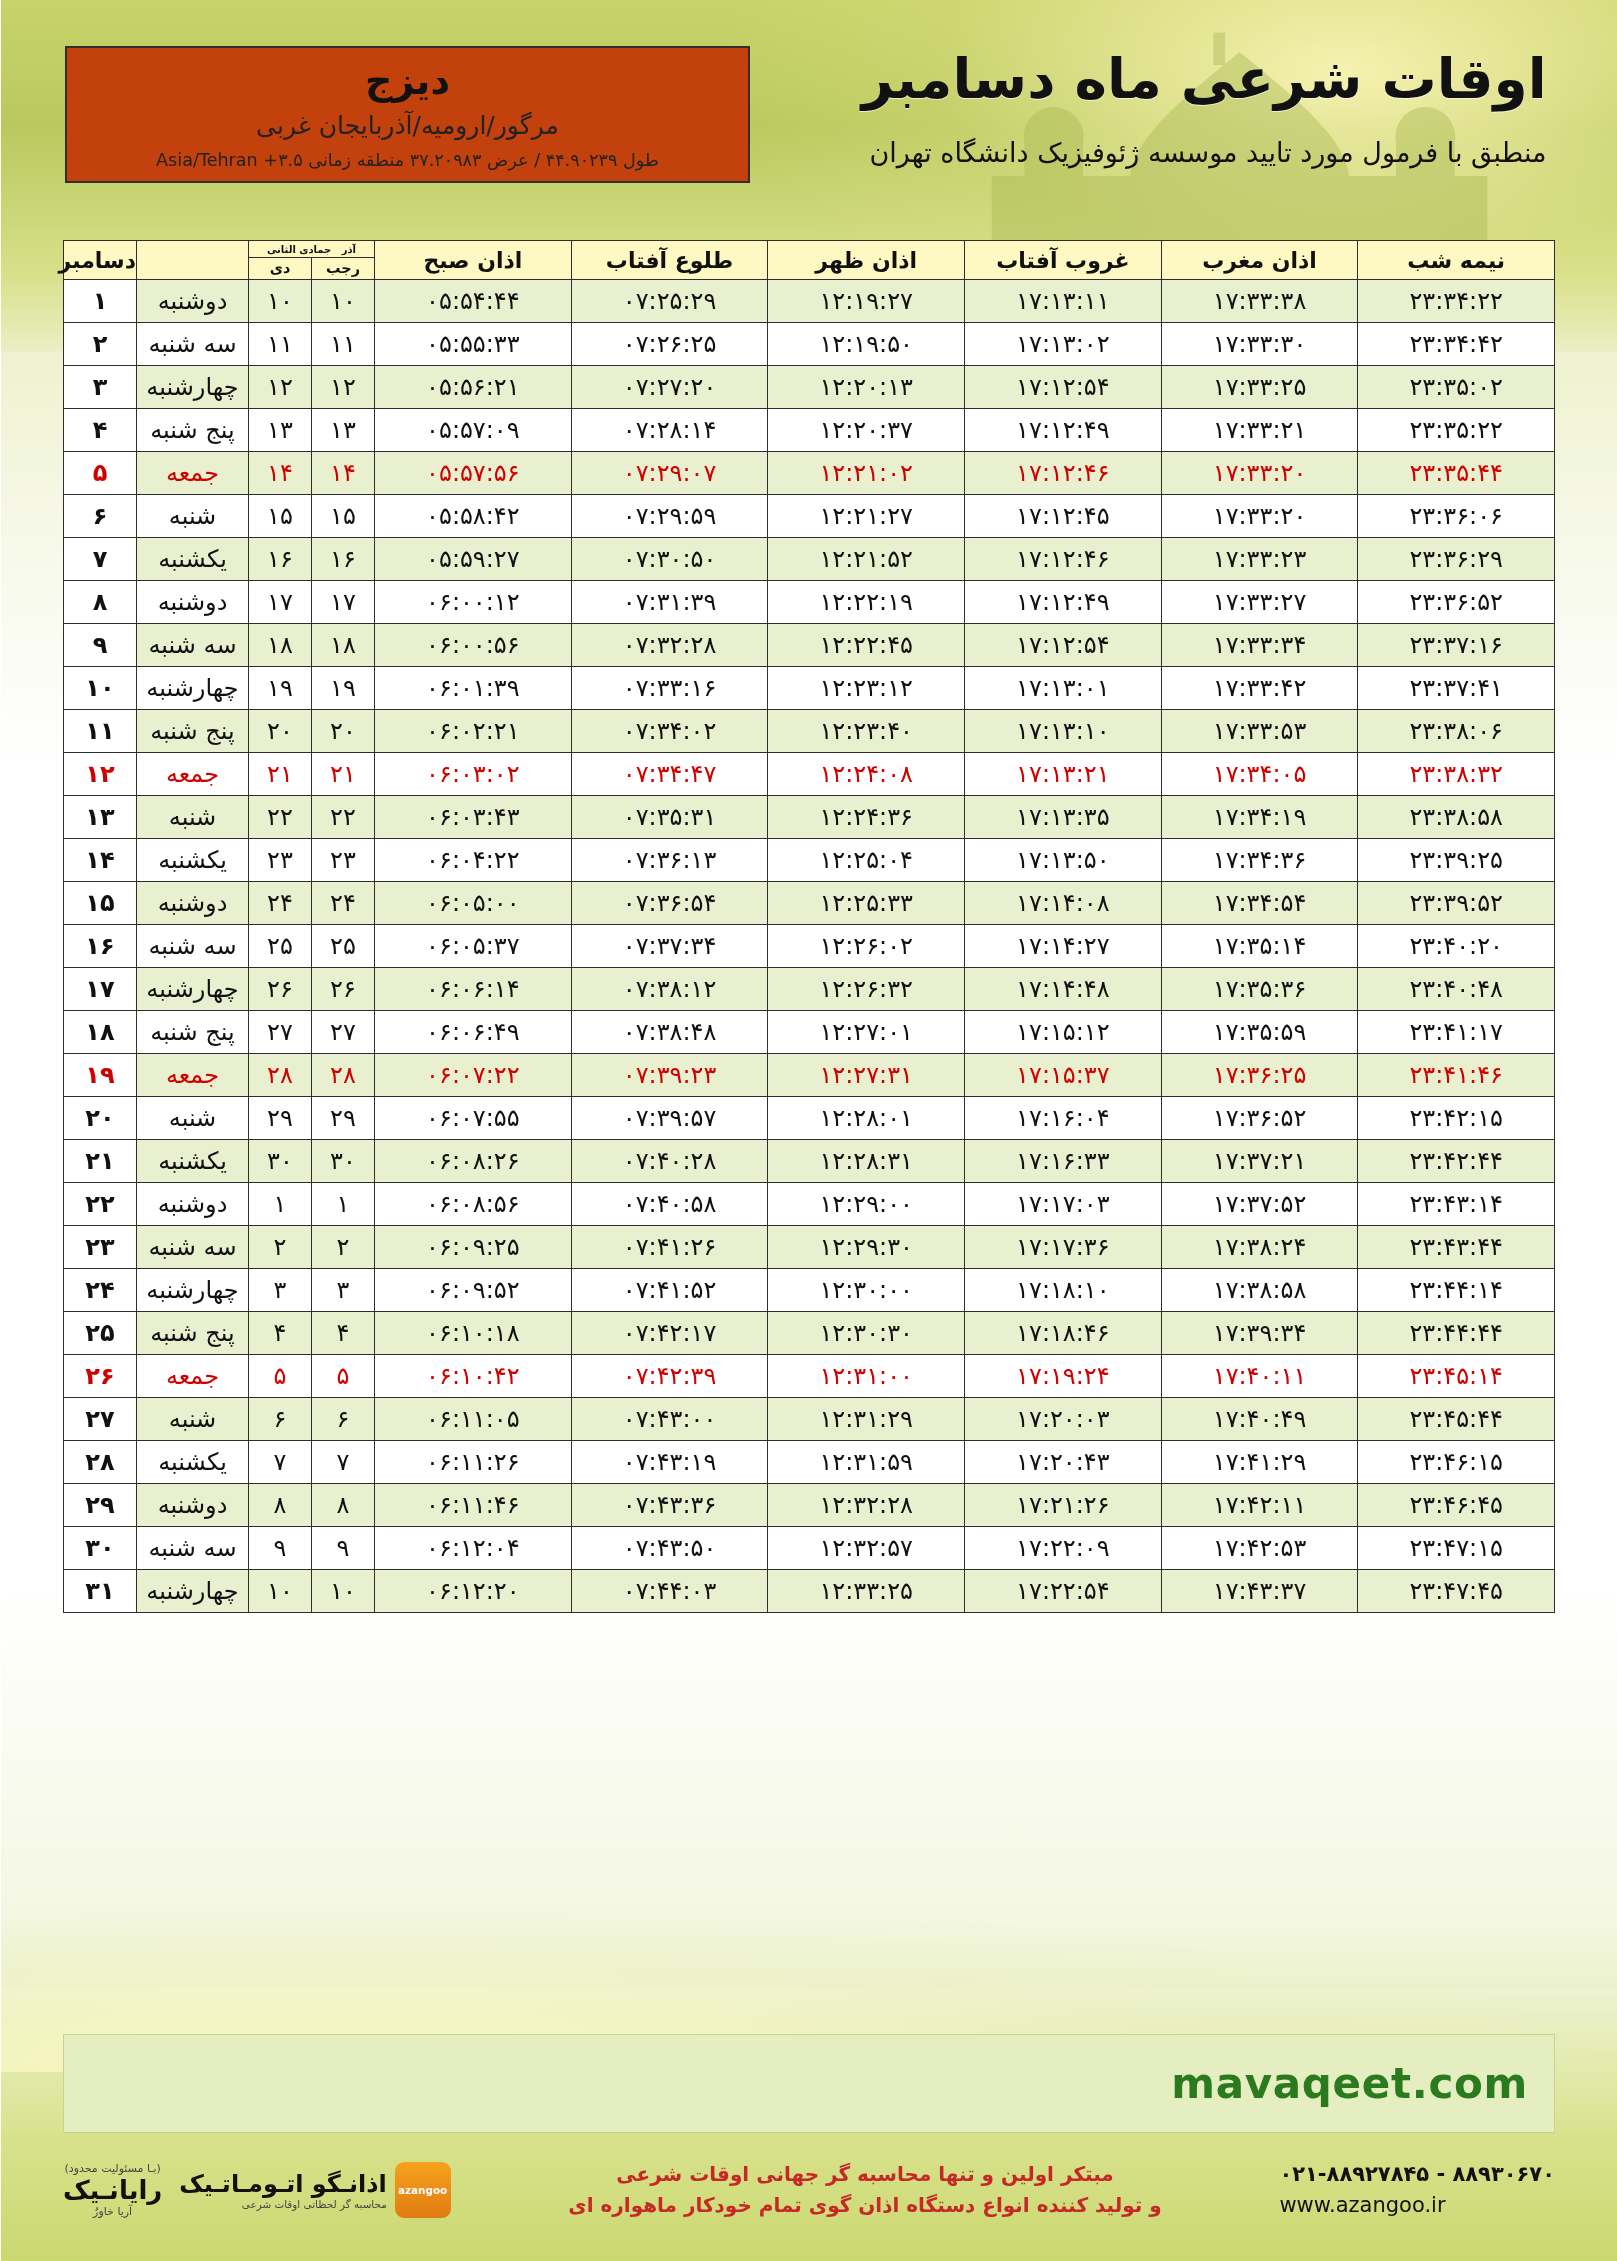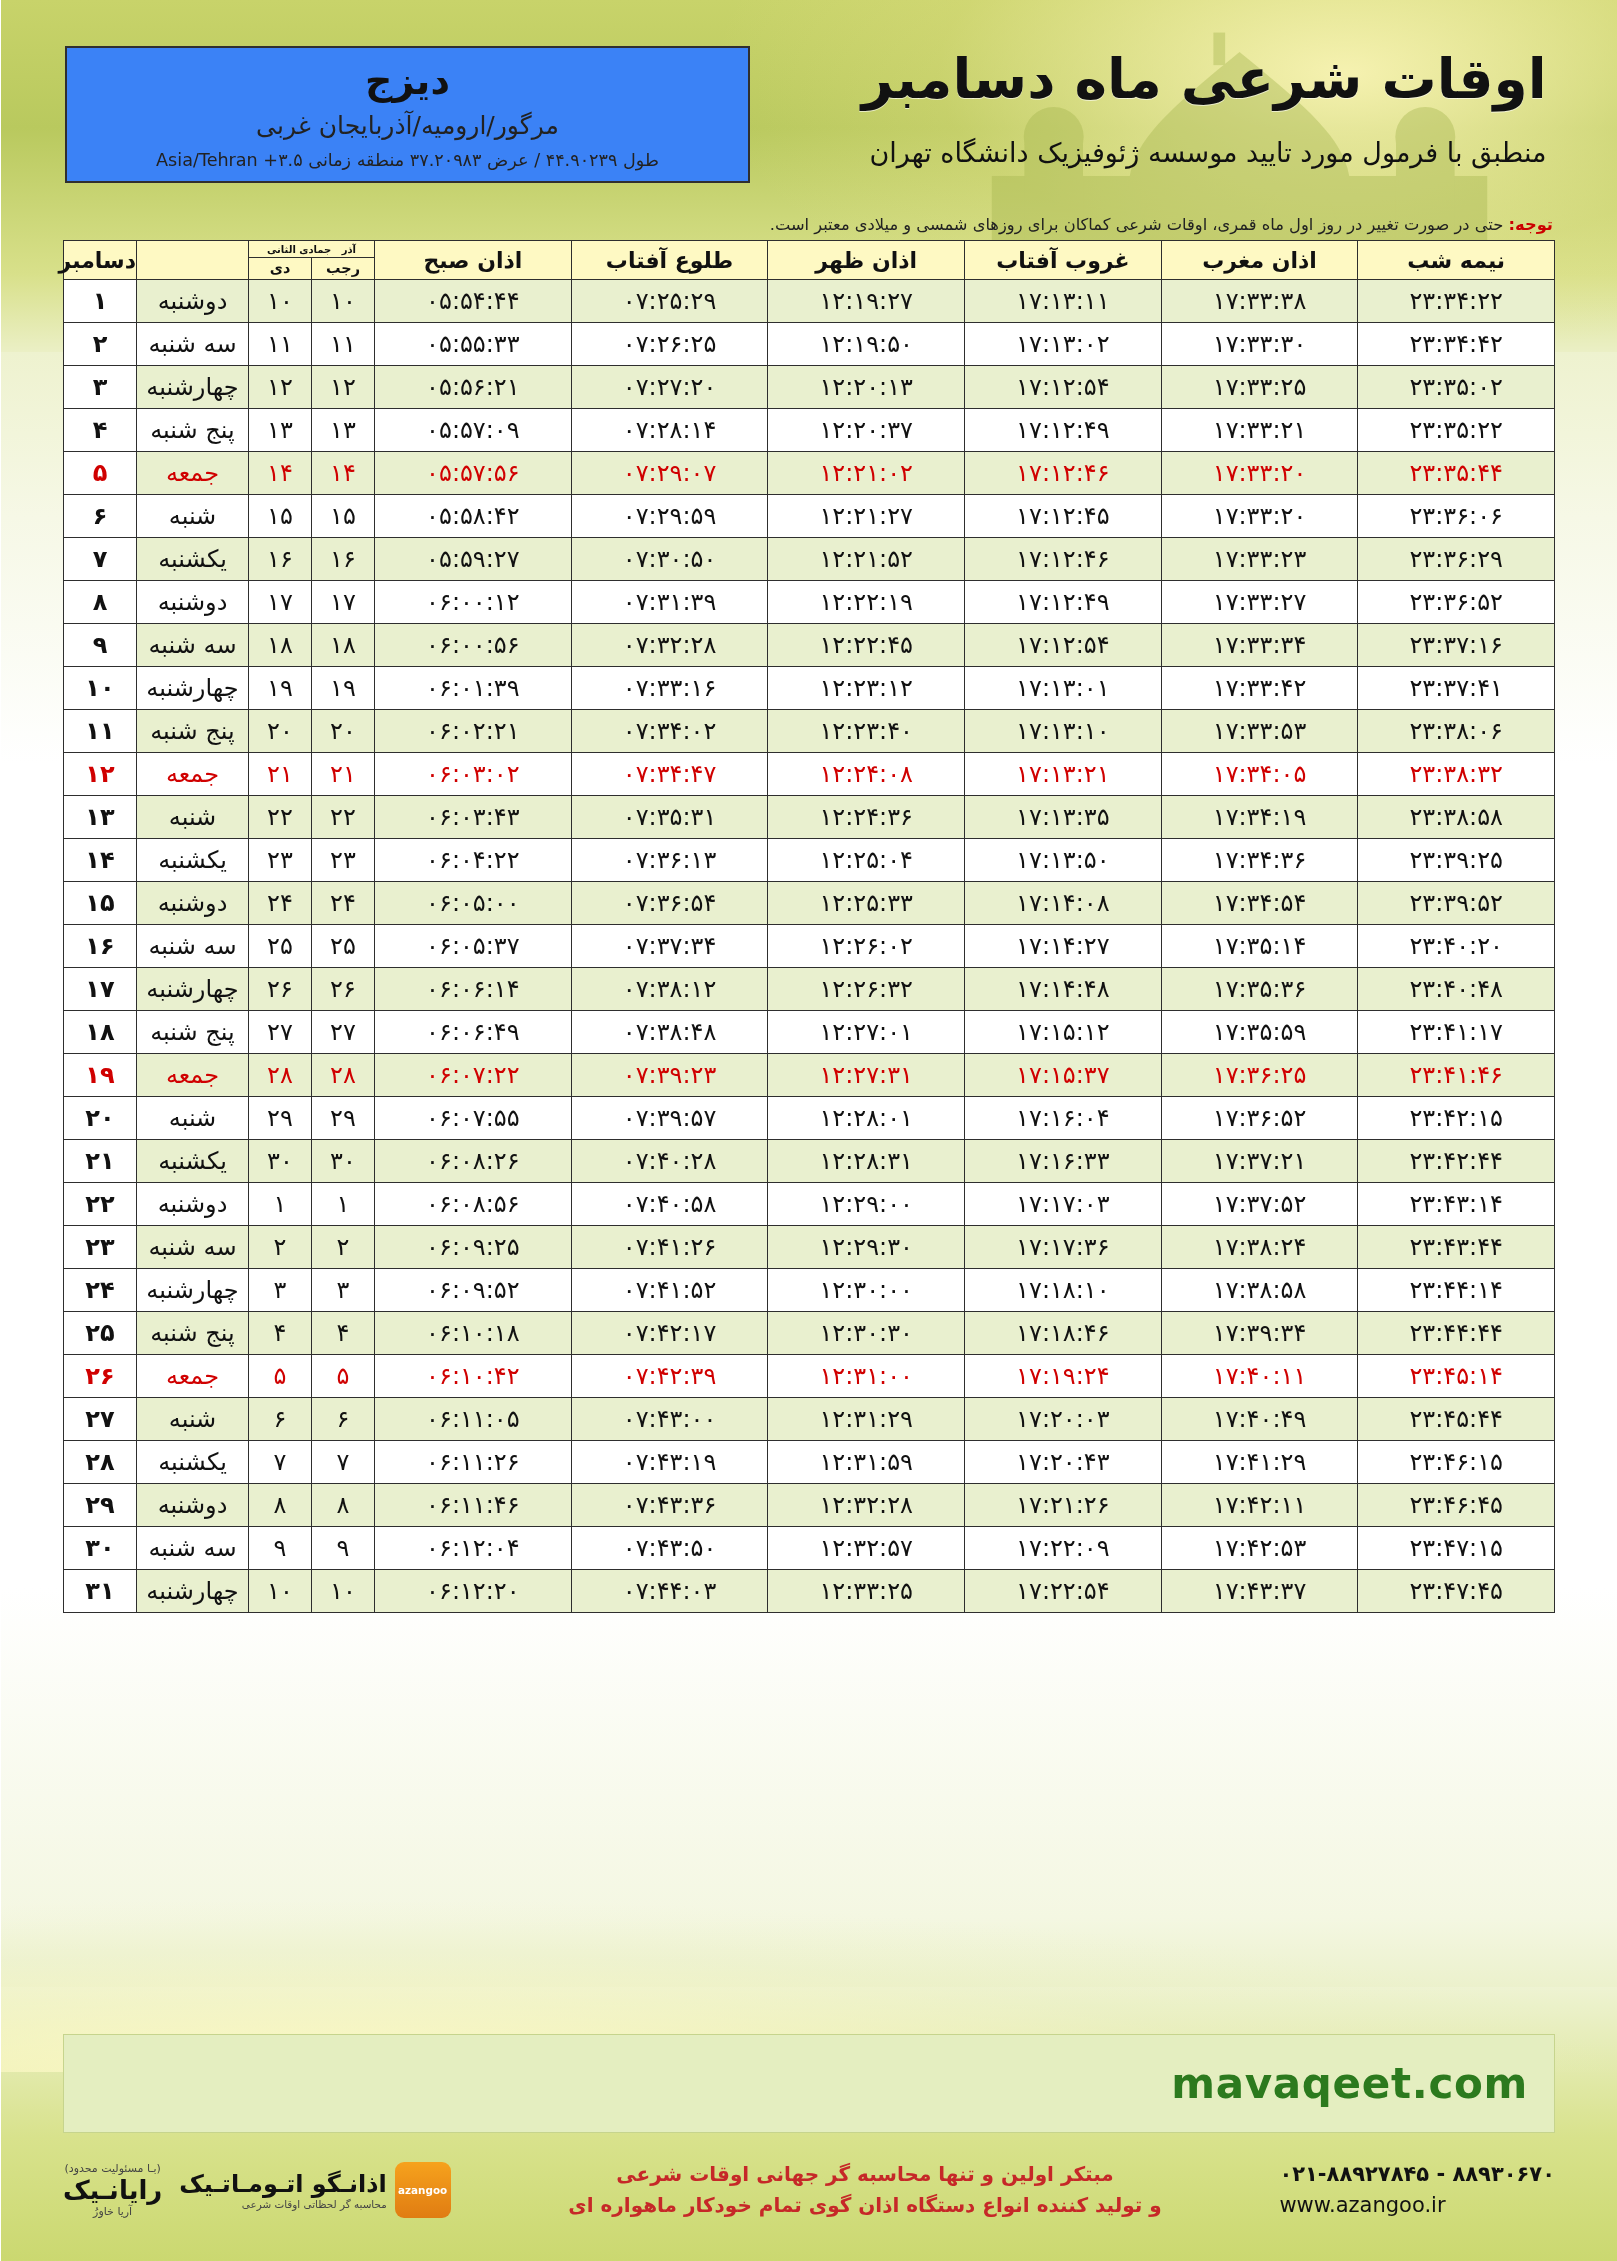--- a/index.html
+++ b/index.html
@@ -41,21 +41,21 @@
   }
 
   
   .page { position: relative; z-index: 2; width: 1618px; height: 2261px; }
 
   .header {
     position: absolute; top: 39px; left: 65px; right: 65px; height: 189px;
   }
   .city-box {
     position: absolute; top: 6.5px; left: 0; width: 685px; height: 137px;
-    border: 2px solid #2f2f2f; background: #3b82f6;
+    border: 2px solid #2f2f2f; background: #c2410c;
     text-align: center; padding-top: 11.7px;
   }
   .city-name { font-size: 38px; font-weight: bold; color: #111; letter-spacing: 0.7px; }
   .city-sub { font-size: 25px; color: #222; margin-top: 7.8px; }
   .city-coords { font-size: 17.6px; color: #222; margin-top: 10.4px; direction: rtl; }
 
   .title-block {
     position: absolute; top: 12px; right: 0; width: 868px; text-align: right;
     padding-right: 6.5px;
   }
@@ -200,24 +200,20 @@
       <div class="city-name">دیزج</div>
       <div class="city-sub">مرگور/ارومیه/آذربایجان غربی</div>
       <div class="city-coords">طول ۴۴.۹۰۲۳۹ / عرض ۳۷.۲۰۹۸۳ منطقه زمانی ۳.۵+ Asia/Tehran</div>
     </div>
     <div class="title-block">
       <div class="title-main">اوقات شرعی ماه دسامبر</div>
       <div class="title-sub">منطبق با فرمول مورد تایید موسسه ژئوفیزیک دانشگاه تهران</div>
     </div>
   </div>
 
-  <div class="note-line">
-    <b>توجه:</b>
-    <span>حتی در صورت تغییر در روز اول ماه قمری، اوقات شرعی کماکان برای روزهای شمسی و میلادی معتبر است.</span>
-  </div>
 
   <div class="table-wrap">
     <table class="times">
       <colgroup>
         <col class="c-t">
           <col class="c-t">
           <col class="c-t">
           <col class="c-t">
           <col class="c-t">
           <col class="c-t">

